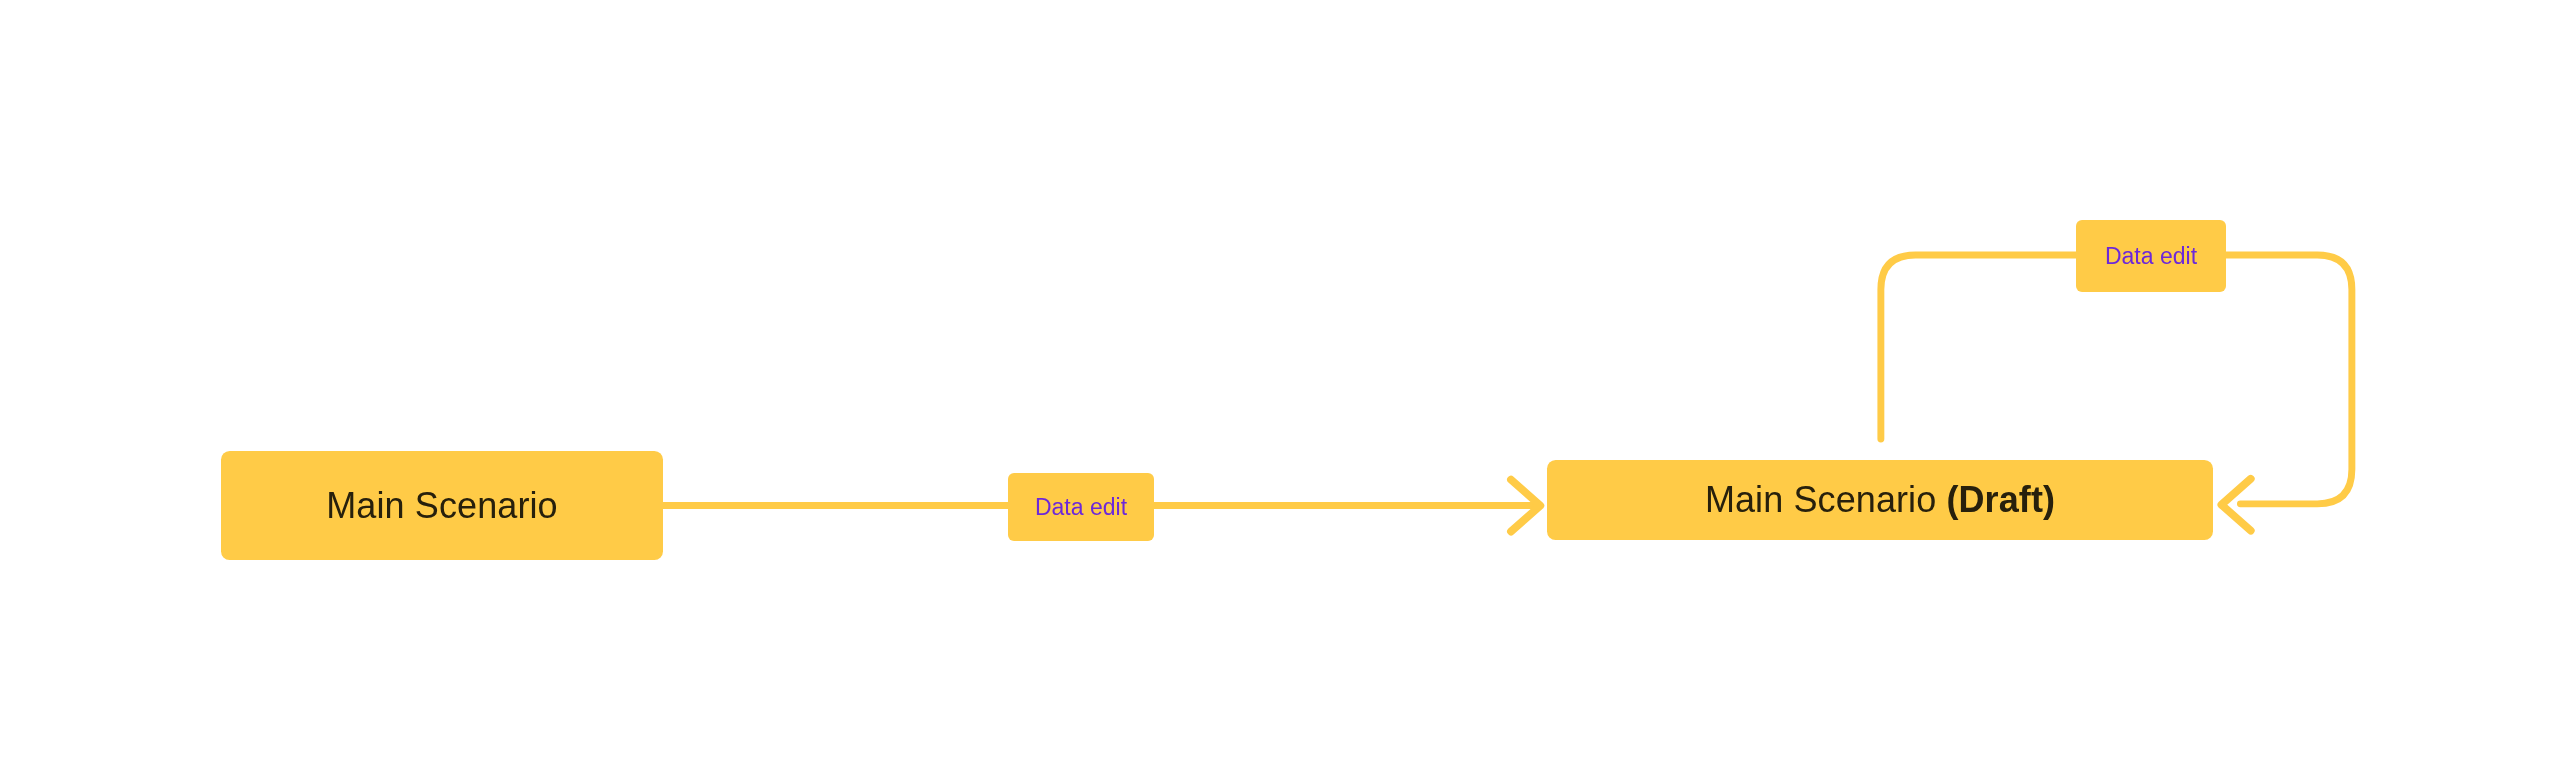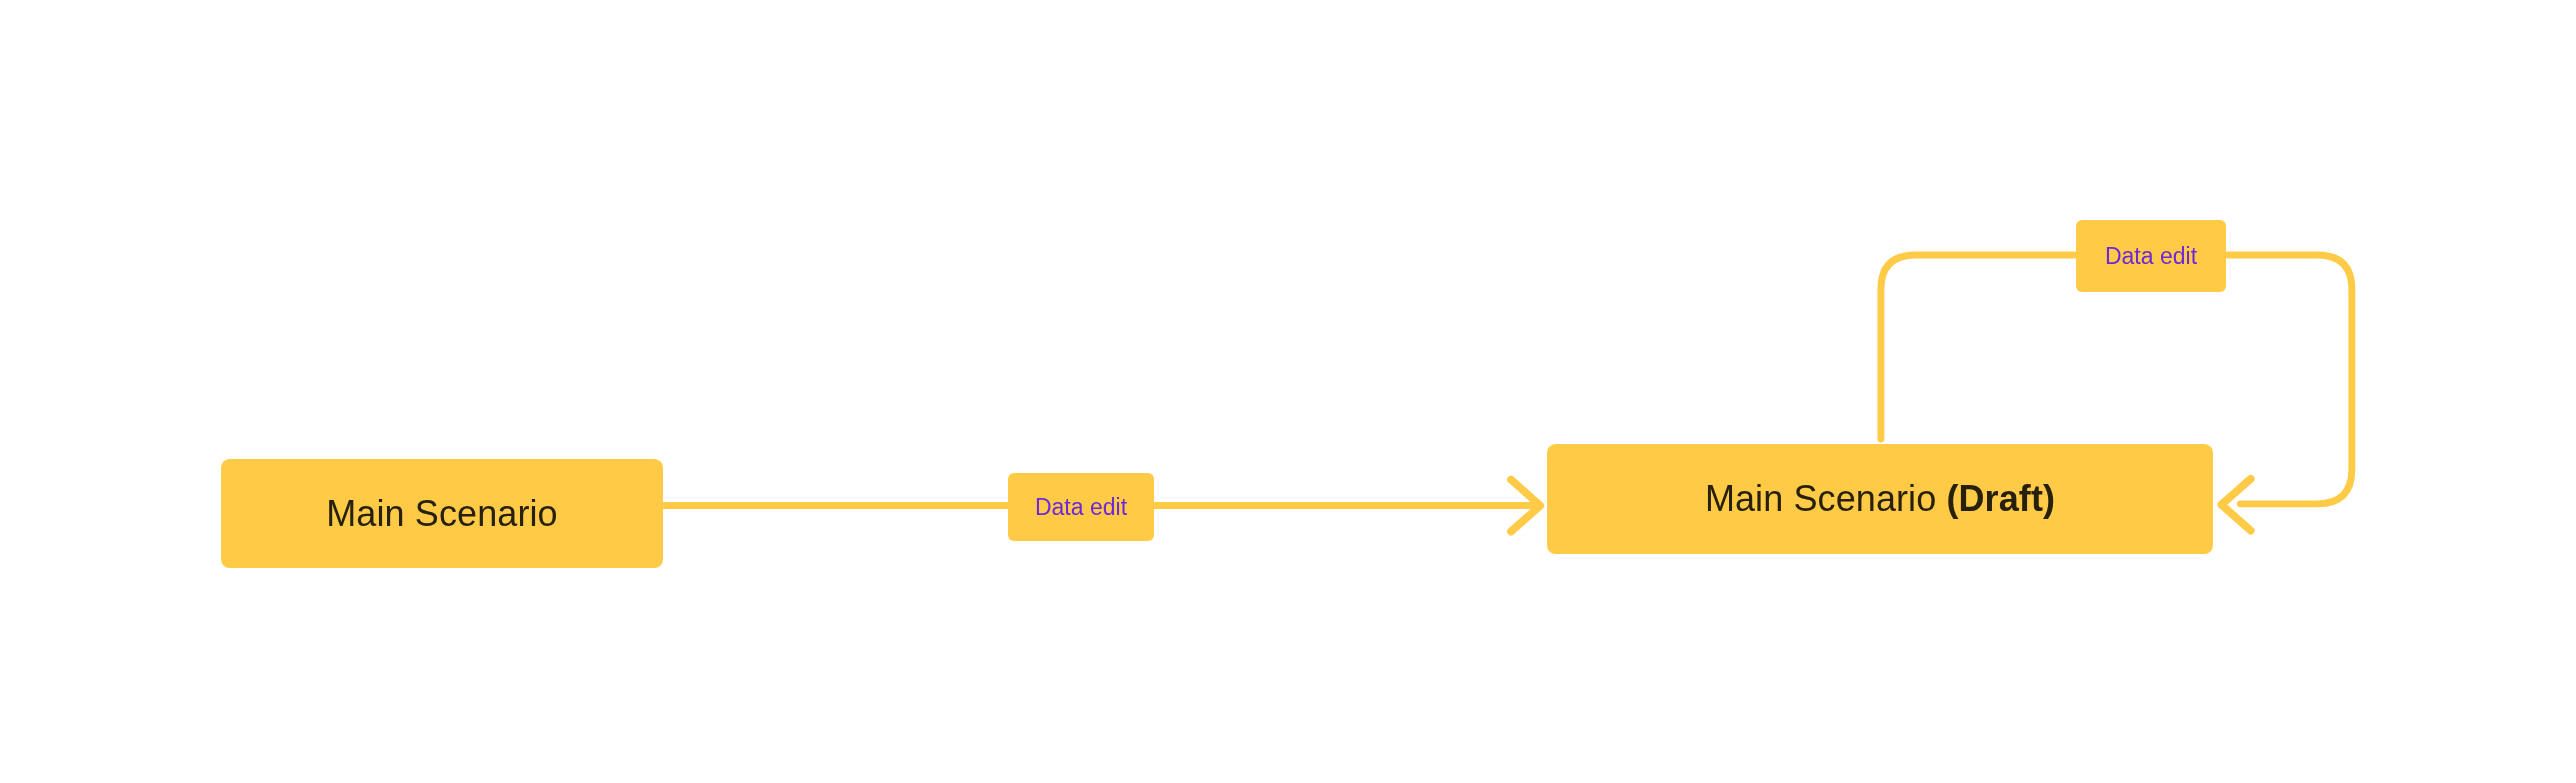--- a/index.html
+++ b/index.html
@@ -32,39 +32,38 @@
     background: #FFCB47;
     border-radius: 8.6px;
     display: flex;
     align-items: center;
     justify-content: center;
     color: #27200C;
     font-size: 36px;
     line-height: 1;
     letter-spacing: 0.1px;
     white-space: nowrap;
-    margin-top: 8px;
   }
   .node-label {
     font-weight: 400;
   }
   .node-label .bold {
     font-weight: 700;
   }
   #node-main-scenario {
     left: 221px;
     top: 451px;
     width: 442px;
     height: 109px;
   }
   #node-main-scenario-draft {
     left: 1547px;
-    top: 436px;
+    top: 460px;
     width: 666px;
-    height: 110px;
+    height: 80px;
   }
   .edge-label {
     position: absolute;
     box-sizing: border-box;
     background: #FFCB47;
     border-radius: 6px;
     display: flex;
     align-items: center;
     justify-content: center;
     color: #6d28d9;

